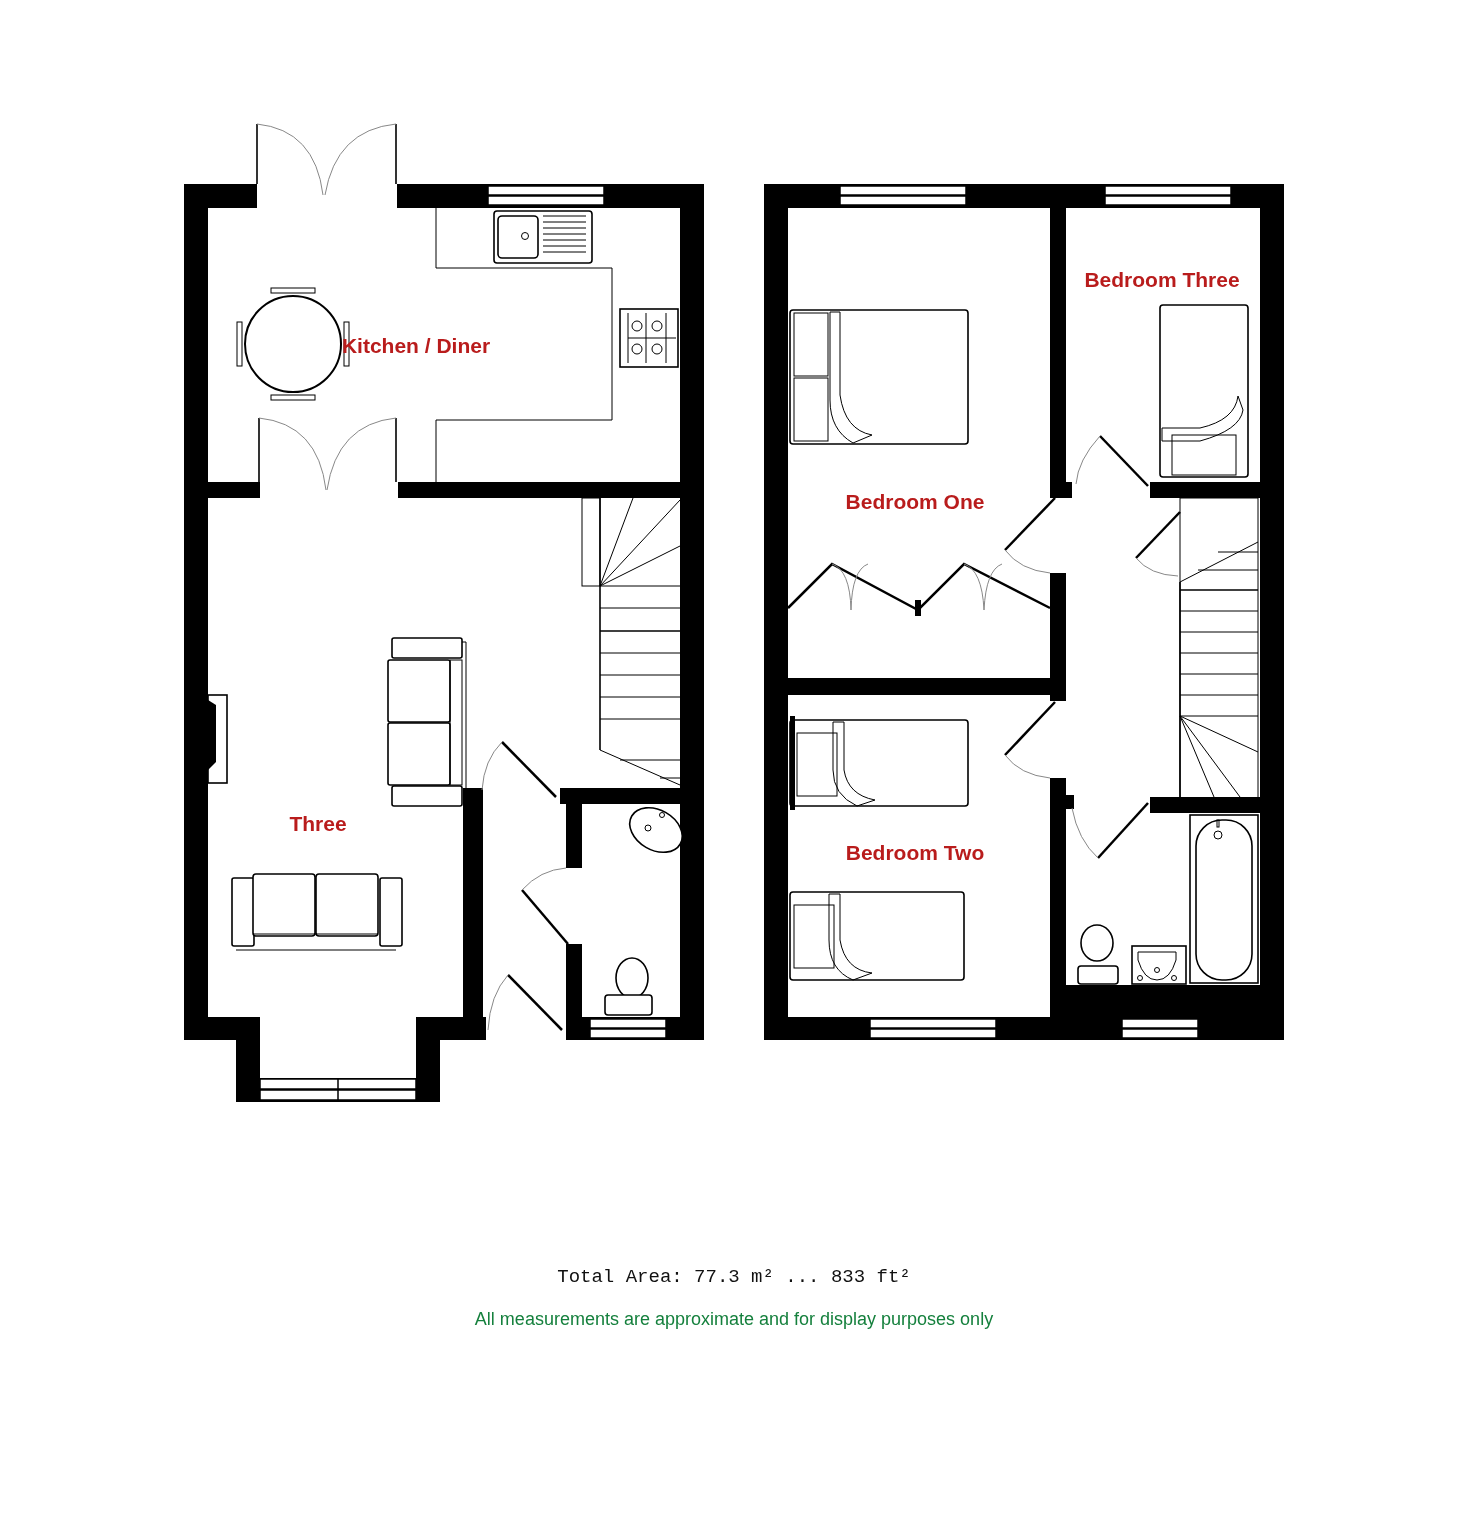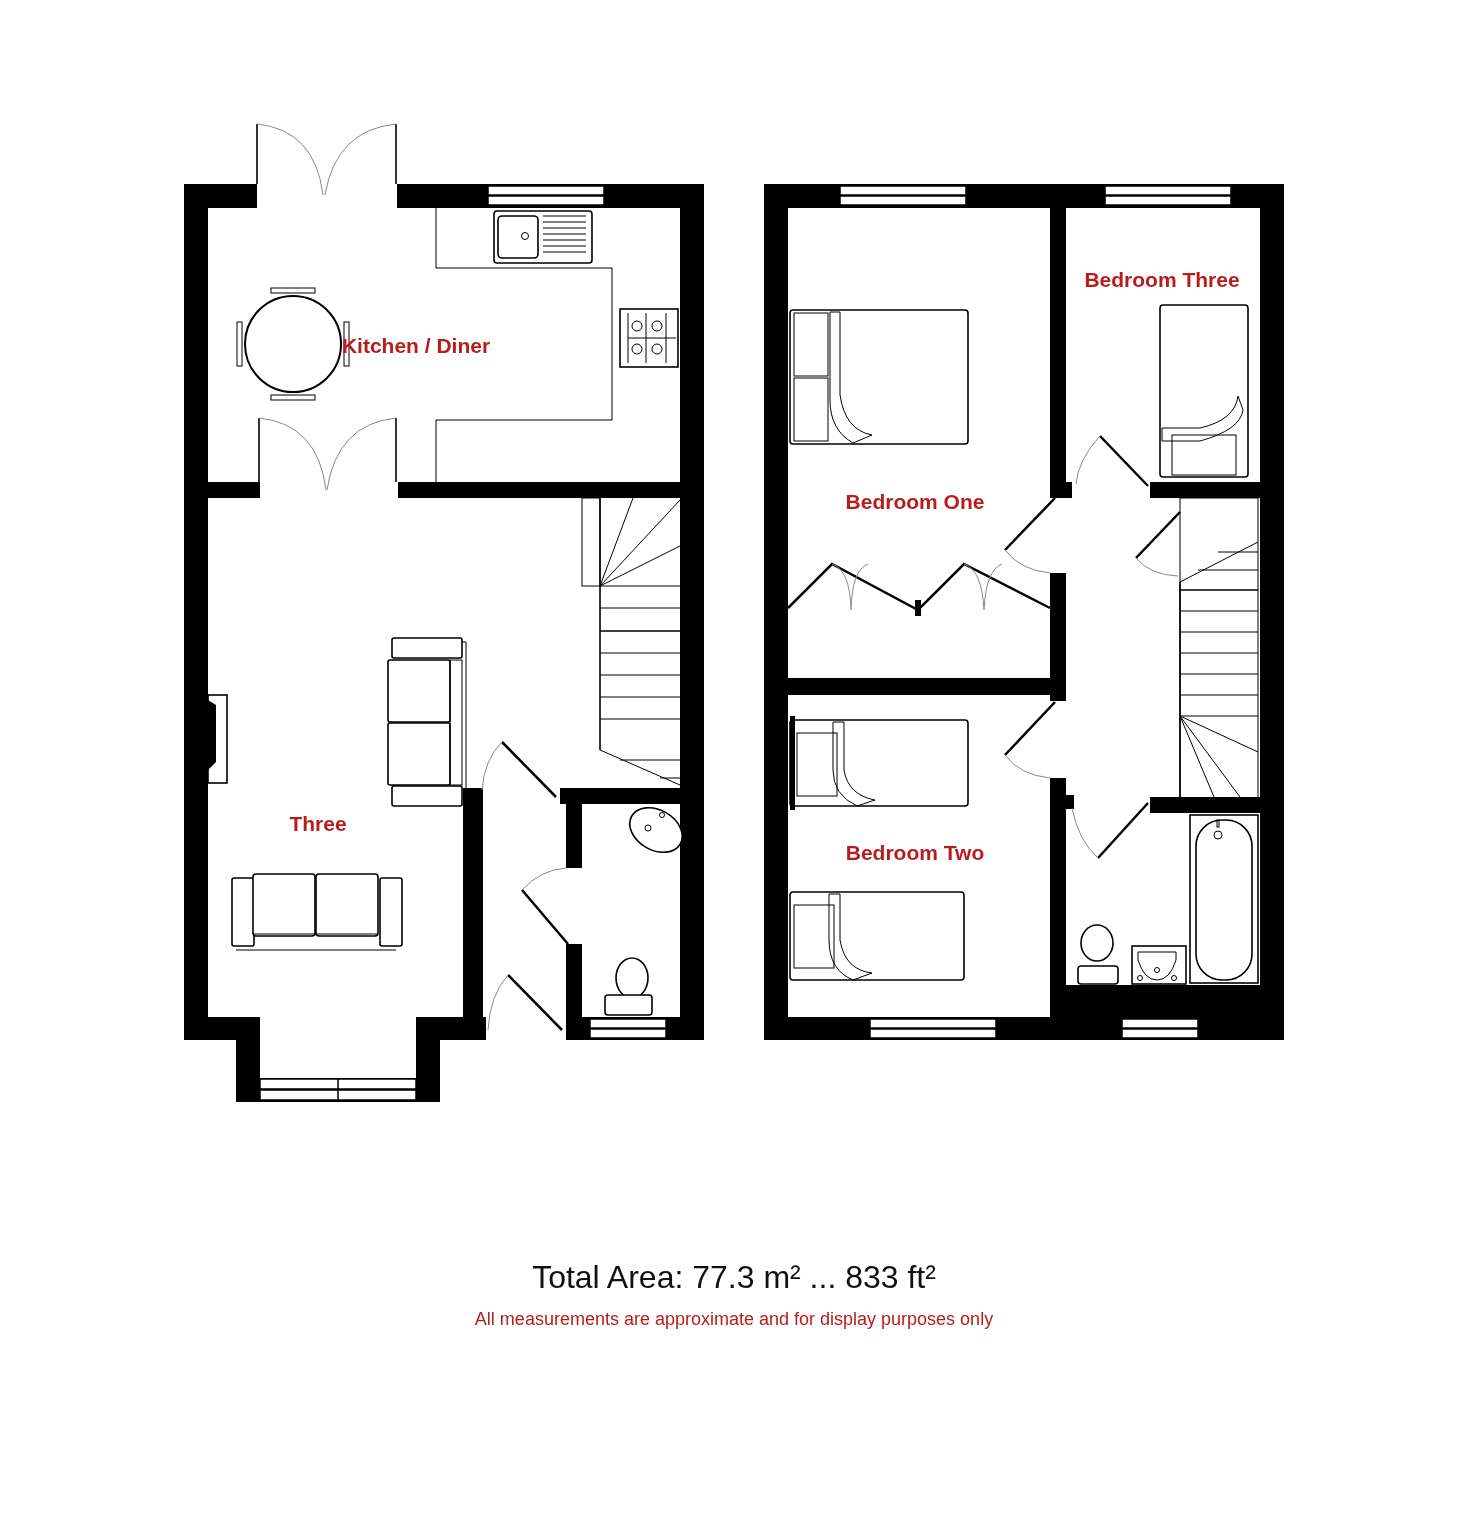--- a/index.html
+++ b/index.html
@@ -1,20 +1,20 @@
 <!DOCTYPE html>
 <html><head>
 <meta charset="utf-8">
 <style>
   html,body{margin:0;padding:0;background:#fff;}
   body{width:1468px;height:1526px;position:relative;overflow:hidden;font-family:"Liberation Sans",sans-serif;}
   svg{position:absolute;left:0;top:0;}
   .label{position:absolute;font-family:"Liberation Sans",sans-serif;font-weight:bold;font-size:21px;color:#b91c1c;white-space:nowrap;transform:translate(-50%,-50%);}
-  .total{position:absolute;left:734px;top:1277px;transform:translate(-50%,-50%);font-size:32px;color:#111;white-space:nowrap;font-family:Liberation Sans, sans-serif;}
-  .disclaimer{position:absolute;left:734px;top:1319px;transform:translate(-50%,-50%);font-size:18px;color:#b91c1c;white-space:nowrap;font-family:"Liberation Sans",sans-serif;}
+  .total{position:absolute;left:734px;top:1277px;transform:translate(-50%,-50%);font-size:19px;color:#111;white-space:nowrap;font-family:Liberation Mono, monospace;}
+  .disclaimer{position:absolute;left:734px;top:1319px;transform:translate(-50%,-50%);font-size:18px;color:#15803d;white-space:nowrap;font-family:"Liberation Sans",sans-serif;}
   .w{fill:#000;}
   .ln{fill:none;stroke:#000;stroke-width:1.6;}
   .thin{fill:none;stroke:#000;stroke-width:1;}
   .arc{fill:none;stroke:#888;stroke-width:1;}
   .door{stroke:#000;stroke-width:2.5;fill:none;}
   .win{fill:#fff;stroke:#000;stroke-width:1.5;}
   .furn{fill:#fff;stroke:#000;stroke-width:1.6;}
 </style>
 </head>
 <body>

